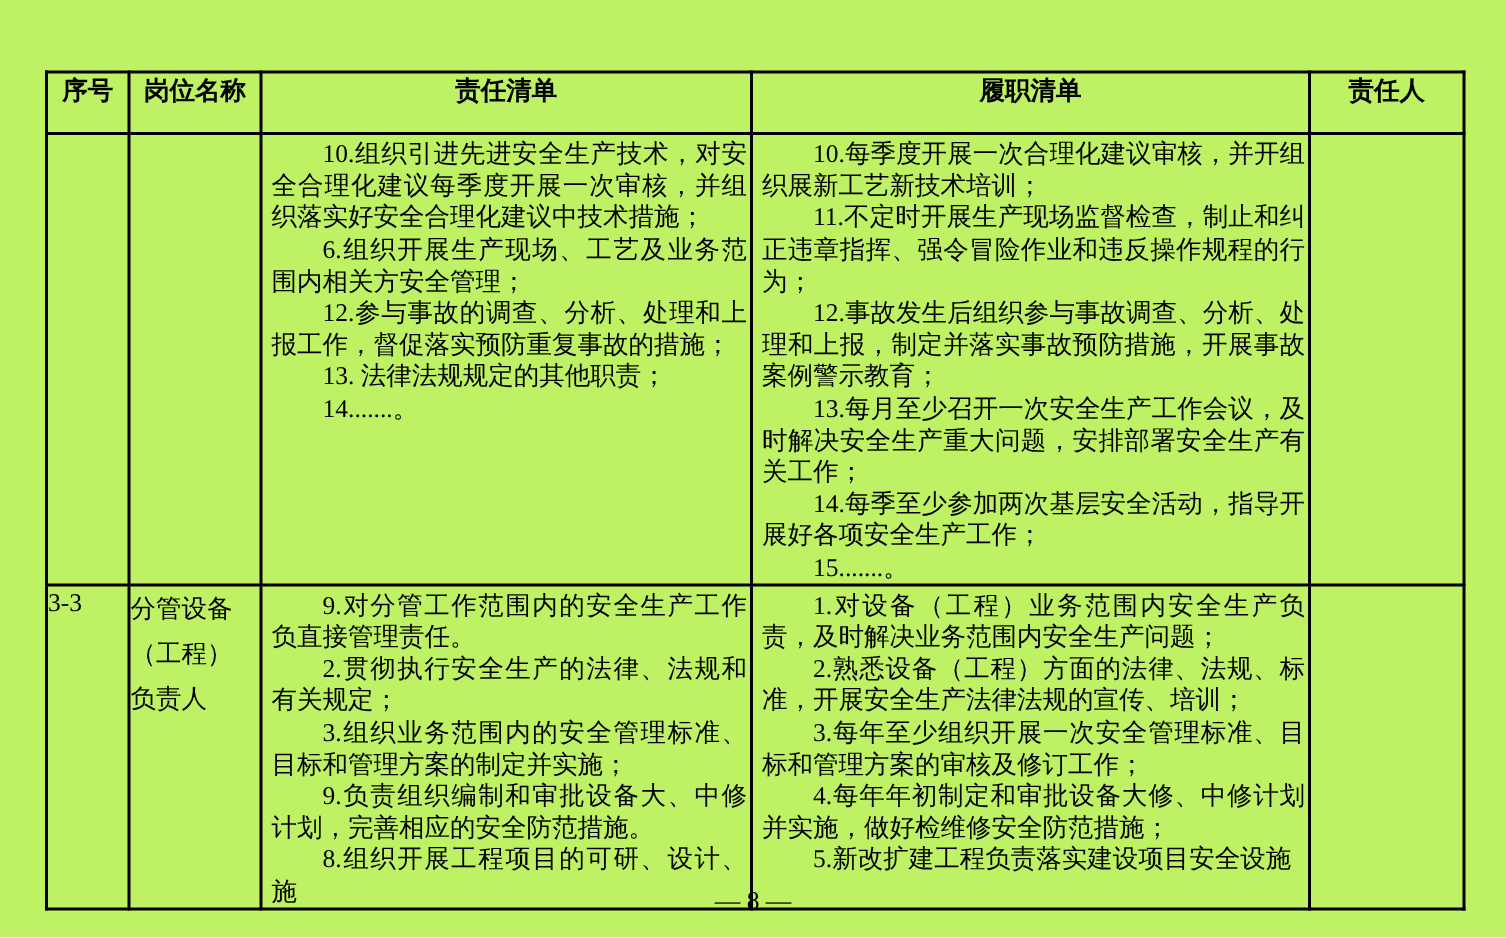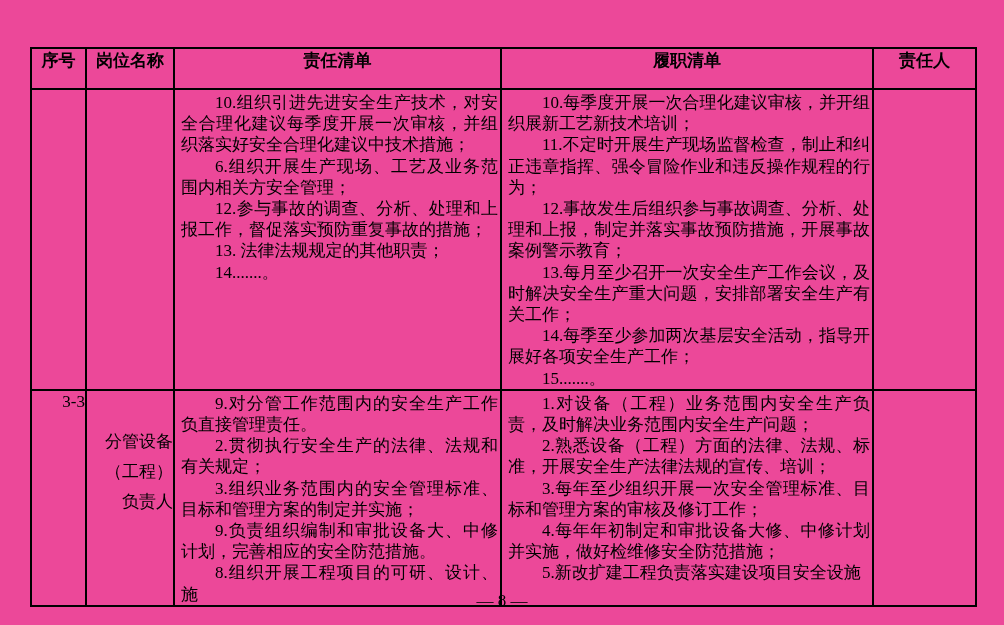--- a/index.html
+++ b/index.html
@@ -6,21 +6,21 @@
     margin: 0;
     padding: 0;
     background: #ffffff;
     font-family: "Liberation Serif", "DejaVu Serif", serif;
     color: #000000;
   }
   .page {
     position: relative;
     width: 1004px;
     height: 625px;
-    background: #ec4899;
+    background: #bef264;
     overflow: hidden;
   }
   table.doc-table {
     position: absolute;
     left: 30px;
     top: 47px;
     width: 945px;
     border-collapse: collapse;
     table-layout: fixed;
   }
@@ -34,29 +34,28 @@
   th.hdr {
     height: 39px;
     font-size: 17px;
     font-weight: bold;
     text-align: center;
     vertical-align: middle;
   }
   tr.row-1 td { height: 294px; }
   tr.row-2 td { height: 190px; }
   td.center-cell {
-    text-align: right;
+    text-align: left;
     vertical-align: middle;
     font-size: 17px;
     line-height: 22px;
   }
   td.center-cell .pos-text {
     white-space: pre-line;
     line-height: 30px;
-    margin-top: 36px;
   }
   .cell-text {
     padding: 2px 2px 0 6px;
     font-size: 17px;
     line-height: 21.2px;
   }
   p.item {
     margin: 0;
     text-indent: 2em;
     text-align: justify;

